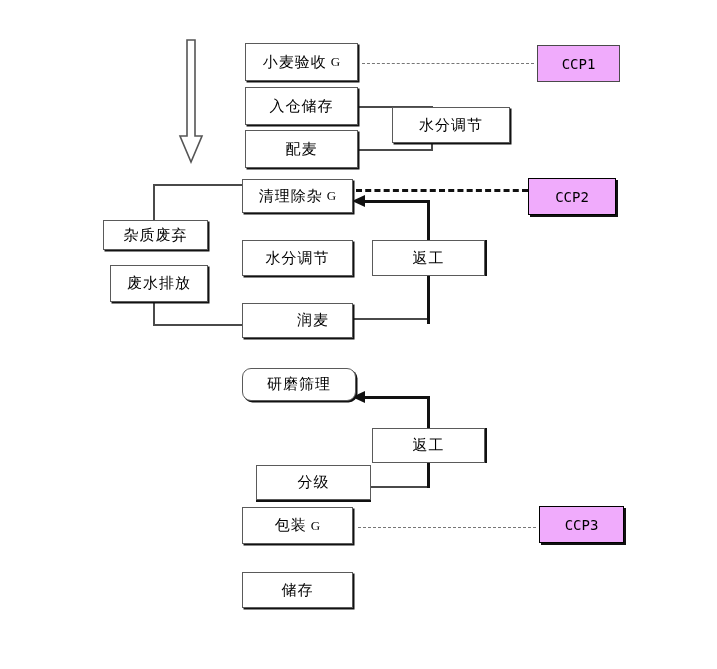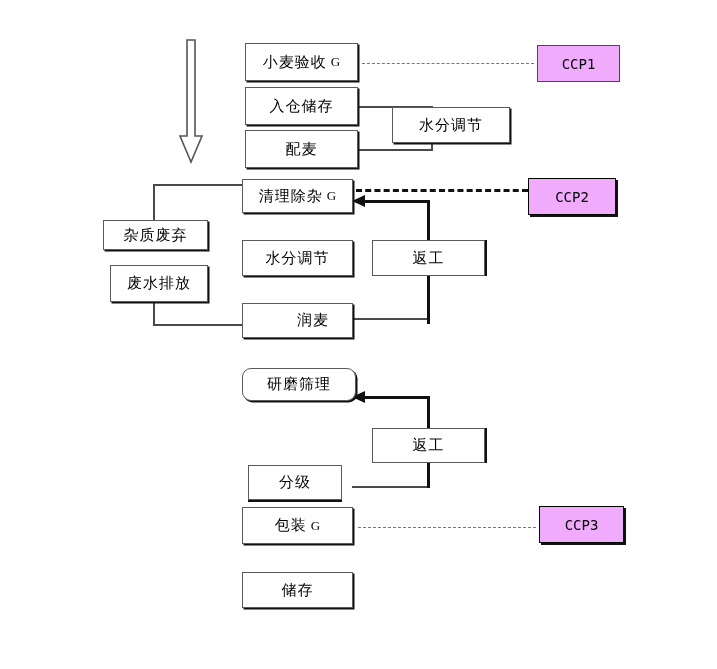--- a/index.html
+++ b/index.html
@@ -195,21 +195,21 @@
   </div>
 
   <div class="box shadow" style="left:242px; top:368px; width:114px; height:33px;border-radius:9px;">
     <span>研磨筛理</span>
   </div>
 
   <div class="box shadow-r" style="left:372px; top:428px; width:113px; height:35px;">
     <span>返工</span>
   </div>
 
-  <div class="box shadow-b" style="left:248px; top:465px; width:94px; height:35px;">
+  <div class="box shadow-b" style="left:256px; top:465px; width:115px; height:35px;">
     <span>分级</span>
   </div>
 
   <div class="box shadow" style="left:242px; top:507px; width:111px; height:37px;">
     <span>包装</span>
     <span class="sup">G</span>
   </div>
 
   <div class="box shadow" style="left:242px; top:572px; width:111px; height:36px;">
     <span>储存</span>

